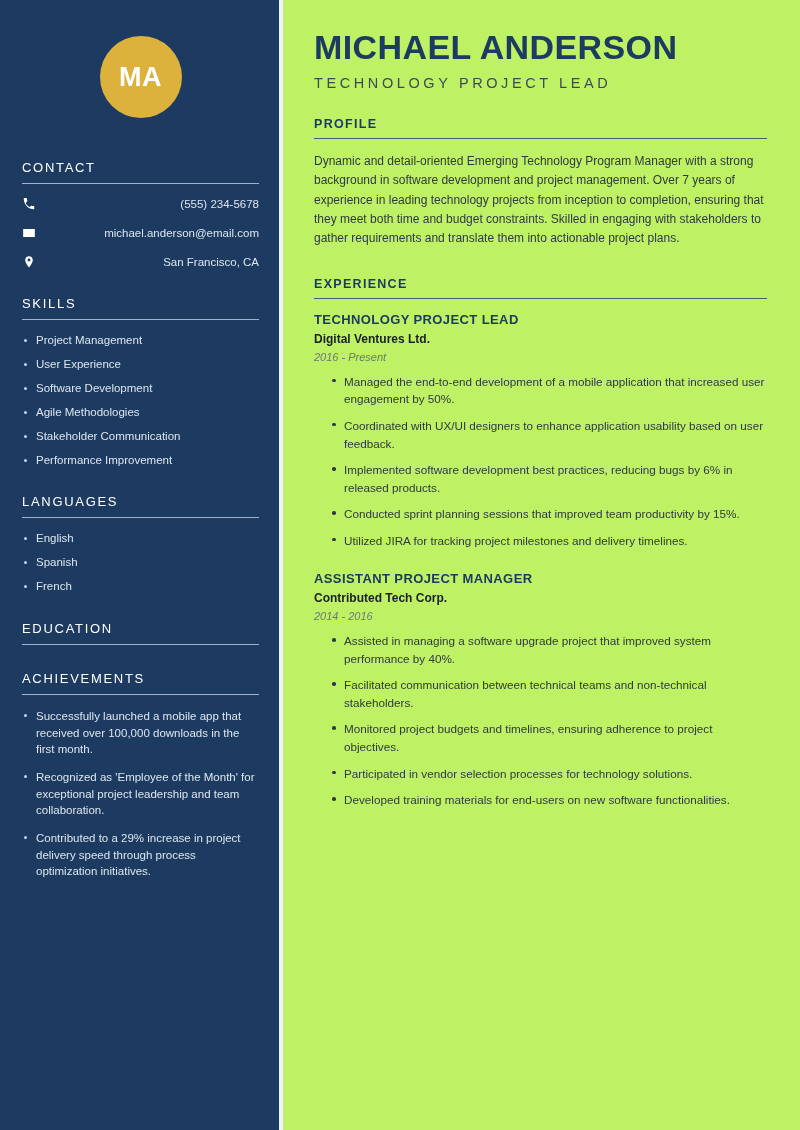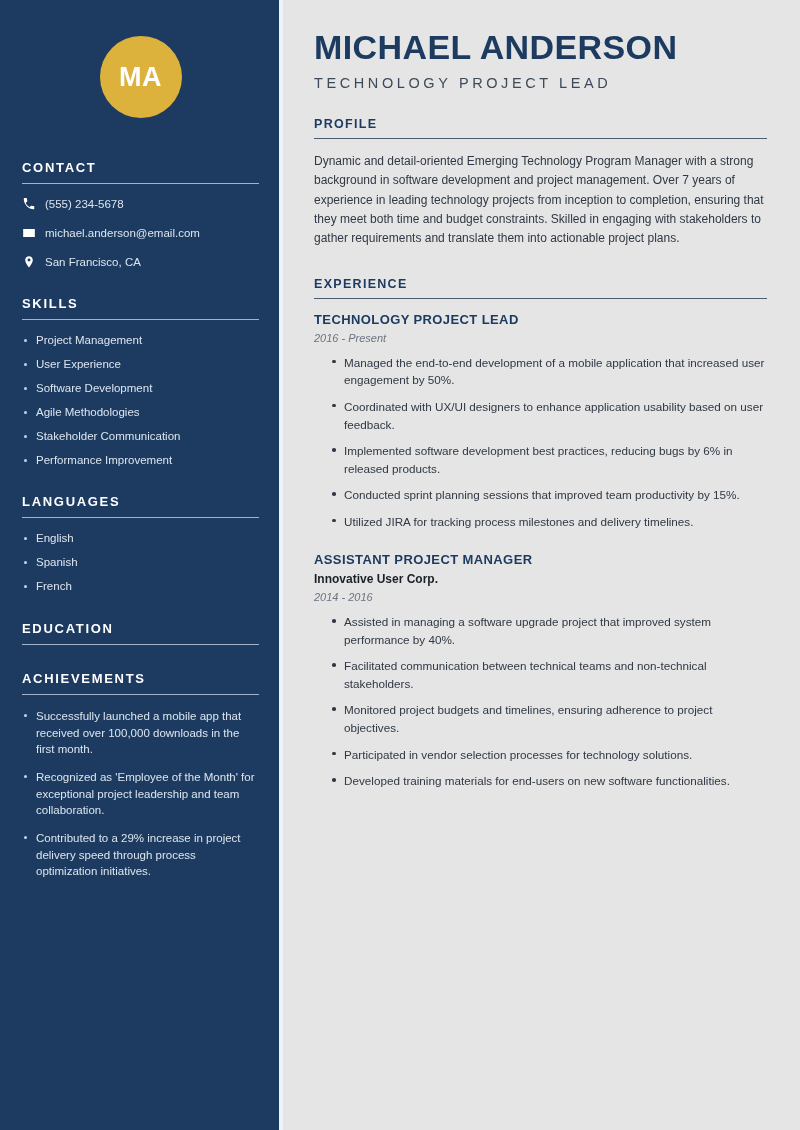--- a/index.html
+++ b/index.html
@@ -30,30 +30,31 @@
   }
   .avatar {
     width: 82px; height: 82px; border-radius: 50%;
     background: #dcb23c;
     display: flex; align-items: center; justify-content: center;
     color: #ffffff; font-size: 27px; font-weight: bold;
     letter-spacing: 0.5px;
   }
   .side-section { margin-bottom: 26px; }
   .side-h {
-    font-size: 13px; font-weight: bold; letter-spacing: 1.7px;
+    font-size: 13px; font-weight: normal; letter-spacing: 1.7px;
     color: #ffffff; margin-bottom: 8px;
   }
   .side-rule {
     height: 1px; background: #b9c8dd; opacity: .85; margin-bottom: 13px;
   }
   .contact-row {
-    display: flex; align-items: center; gap: 9px;
+    display: flex; align-items: center; gap: 1px;
     font-size: 11.5px; color: #dce5ef; margin-bottom: 14px;
     line-height: 1.3;
+    justify-content: space-between;
   }
   .cicon { width: 14px; height: 14px; flex: 0 0 14px; display:block; }
   .cicon svg { display:block; width: 14px; height: 14px; fill: #ffffff; }
 
   ul.side-list { list-style: none; }
   ul.side-list li {
     position: relative;
     font-size: 11.5px; color: #dce5ef;
     padding-left: 14px; margin-bottom: 8.5px;
     line-height: 1.35;
@@ -68,21 +69,21 @@
   .edu-text {
     font-size: 11.5px; font-weight: bold; color: #ffffff;
     line-height: 1.45; letter-spacing: .2px;
   }
 
   
   .gap { width: 4px; flex: 0 0 4px; background: #eef5f8; }
   .main {
     flex: 1;
     padding: 30px 33px 0 31px;
-    background: #e5e5e5;
+    background: #bef264;
   }
   .name {
     font-size: 34px; font-weight: bold; color: #1d3b60;
     letter-spacing: .4px; line-height: 1.05;
   }
   .subtitle {
     font-size: 14.5px; color: #3c4a5c; letter-spacing: 3.6px;
     margin-top: 9px; margin-bottom: 26px;
   }
   .main-h {
@@ -216,35 +217,36 @@
       <p class="profile-p">Dynamic and detail-oriented Emerging Technology Program Manager with a strong background in software development and project management. Over 7 years of experience in leading technology projects from inception to completion, ensuring that they meet both time and budget constraints. Skilled in engaging with stakeholders to gather requirements and translate them into actionable project plans.</p>
     </section>
 
     <section>
       <div class="main-h">EXPERIENCE</div>
       <div class="main-rule"></div>
 
       <div class="exp-block">
         <div class="job">
           <div class="job-title">TECHNOLOGY PROJECT LEAD</div>
+          <div class="job-company">Digital Ventures Ltd.</div>
           <div class="job-dates">2016 - Present</div>
         </div>
         <ul class="job-list">
           <li>Managed the end-to-end development of a mobile application that increased user engagement by 50%.</li>
           <li>Coordinated with UX/UI designers to enhance application usability based on user feedback.</li>
           <li>Implemented software development best practices, reducing bugs by 6% in released products.</li>
           <li>Conducted sprint planning sessions that improved team productivity by 15%.</li>
-          <li>Utilized JIRA for tracking process milestones and delivery timelines.</li>
+          <li>Utilized JIRA for tracking project milestones and delivery timelines.</li>
         </ul>
       </div>
 
       <div class="exp-block">
         <div class="job">
           <div class="job-title">ASSISTANT PROJECT MANAGER</div>
-          <div class="job-company">Innovative User Corp.</div>
+          <div class="job-company">Contributed Tech Corp.</div>
           <div class="job-dates">2014 - 2016</div>
         </div>
         <ul class="job-list">
           <li>Assisted in managing a software upgrade project that improved system performance by 40%.</li>
           <li>Facilitated communication between technical teams and non-technical stakeholders.</li>
           <li>Monitored project budgets and timelines, ensuring adherence to project objectives.</li>
           <li>Participated in vendor selection processes for technology solutions.</li>
           <li>Developed training materials for end-users on new software functionalities.</li>
         </ul>
       </div>

